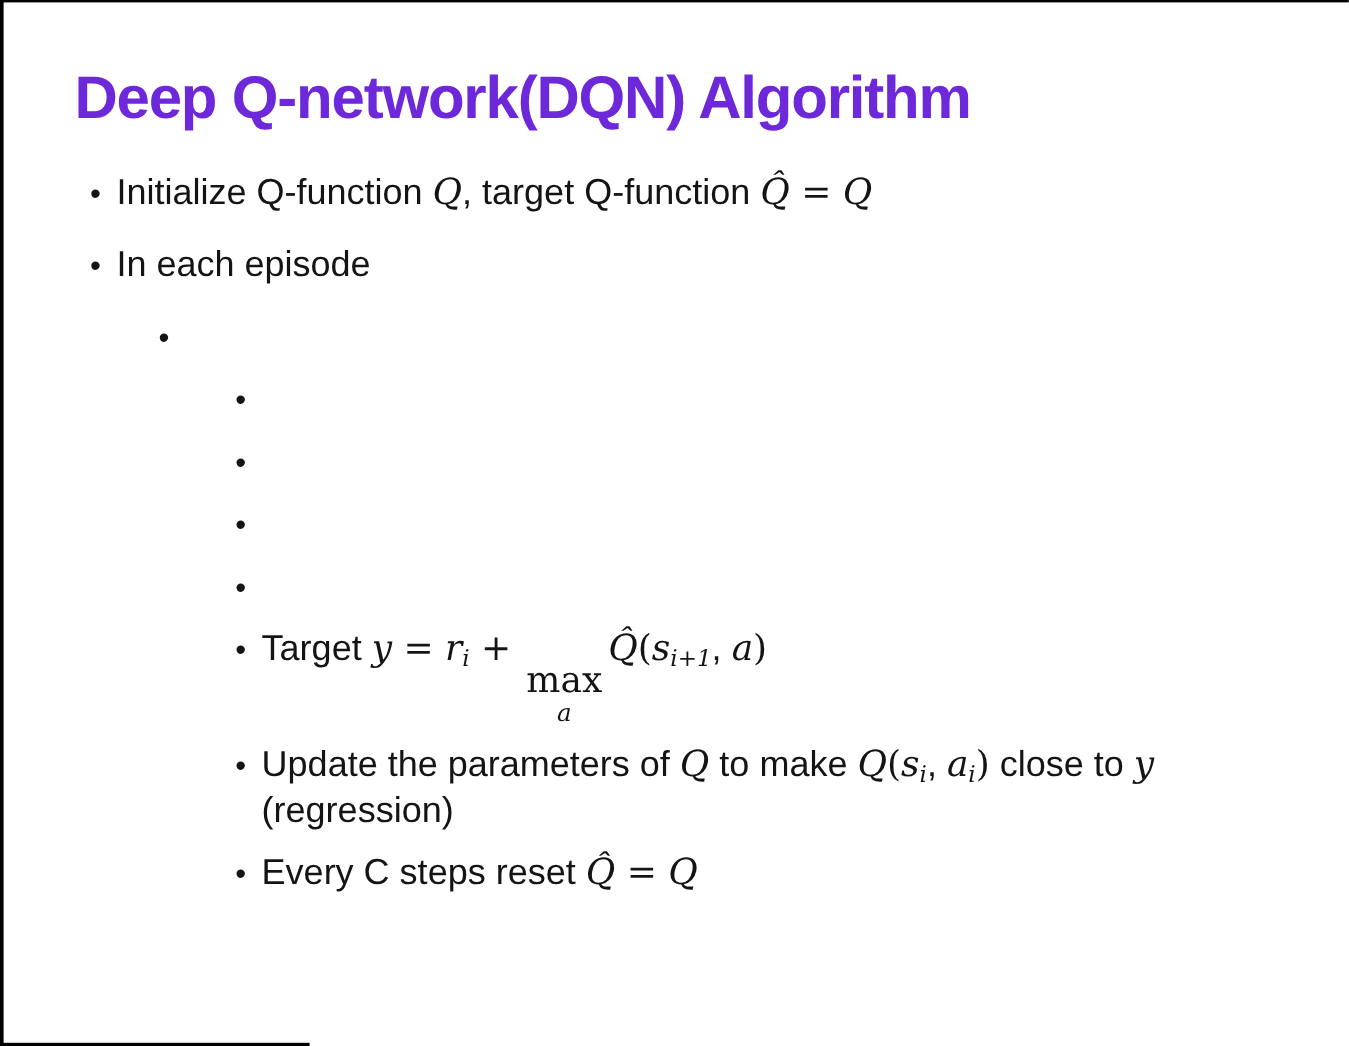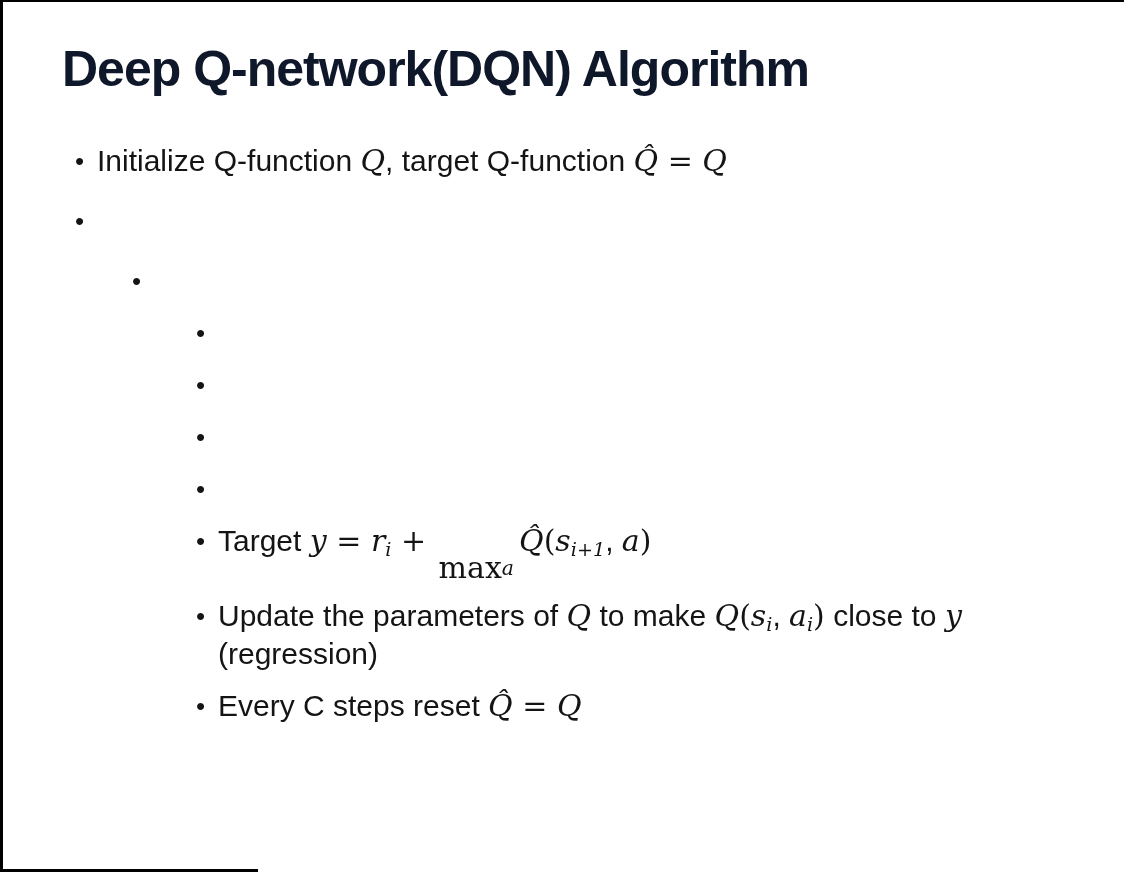--- a/index.html
+++ b/index.html
@@ -5,40 +5,40 @@
   html,body{margin:0;padding:0;}
   body{
     width:1124px;height:872px;position:relative;overflow:hidden;
     background:#ffffff;color:#141414;
     font-family:"Liberation Sans", sans-serif;
   }
   .frame-left{position:absolute;left:0;top:0;width:3px;height:872px;background:#000;}
   .frame-top{position:absolute;left:0;top:0;width:1124px;height:2px;background:#000;}
   .frame-bottom{position:absolute;left:0;bottom:0;width:258px;height:3px;background:#000;}
   .title{
-    position:absolute;left:62px;top:40px;margin:0;
-    font-size:50px;font-weight:bold;letter-spacing:-1px;color:#0f172a;
+    position:absolute;left:62px;top:52px;margin:0;
+    font-size:50px;font-weight:bold;letter-spacing:-1px;color:#6d28d9;
   }
   .body{position:absolute;left:0;top:142px;width:1104px;}
   .li{display:flex;align-items:flex-start;font-size:30px;line-height:38px;}
   .lvl1{margin:0 0 22px 75px;}
   .lvl2{margin:0 0 14px 132px;}
   .lvl3{margin:0 0 14px 196px;}
   .dot{width:22px;flex:none;font-size:26px;line-height:38px;}
   .content{flex:0 1 auto;}
   .wrap-narrow{max-width:745px;}
   
   .m{font-family:"DejaVu Serif", serif;font-style:italic;}
   .mu{font-family:"DejaVu Serif", serif;font-style:normal;}
   .content sub{
     font-family:"DejaVu Serif", serif;font-style:italic;
     font-size:64%;line-height:0;vertical-align:-0.25em;
   }
   .maxstack{
-    display:inline-flex;flex-direction:row;align-items:center;
+    display:inline-flex;flex-direction:column;align-items:center;
     vertical-align:-27px;margin:0 5px 0 3px;
   }
   .maxstack .op{font-family:"DejaVu Serif", serif;font-style:normal;line-height:30px;}
   .maxstack .under{font-family:"DejaVu Serif", serif;font-style:italic;font-size:68%;line-height:22px;}
 </style>
 </head>
 <body>
 
 <div>
   <div class="frame-top"></div>
@@ -49,20 +49,21 @@
 
   <div class="body">
 
     <div class="li lvl1">
       <span class="dot">•</span>
       <span class="content"><span class="t">Initialize Q-function </span><span class="m">Q</span><span class="t">, target Q-function </span><span class="m">Q̂</span><span class="mu"> = </span><span class="m">Q</span></span>
     </div>
 
     <div class="li lvl1">
       <span class="dot">•</span>
+      <span class="content"><span class="t">In each episode</span></span>
     </div>
 
     <div class="li lvl2">
       <span class="dot">•</span>
     </div>
 
     <div class="li lvl3">
       <span class="dot">•</span>
     </div>
 

